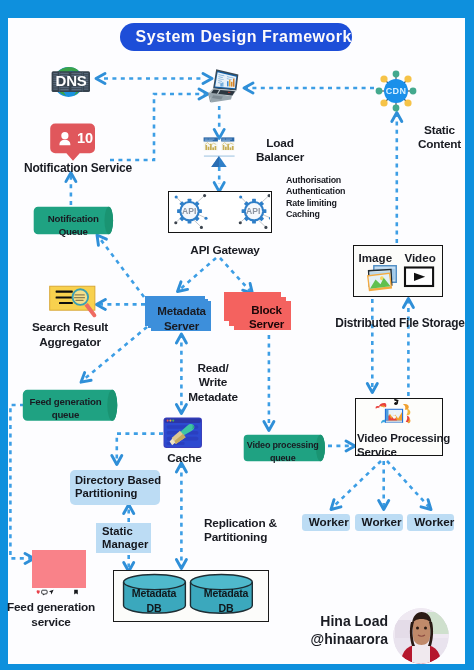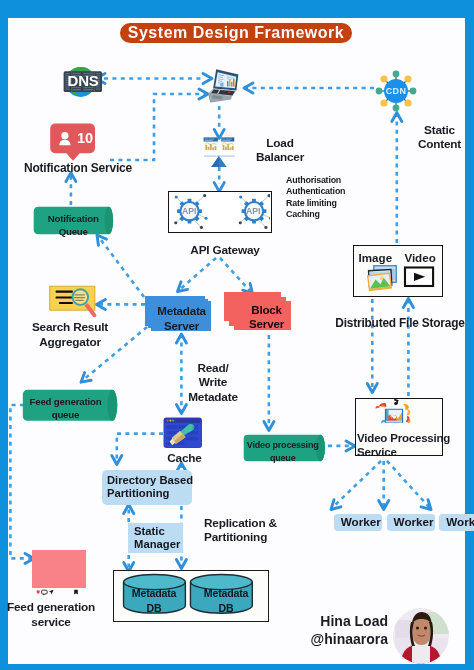--- a/index.html
+++ b/index.html
@@ -2,28 +2,28 @@
 <html><head>
 <meta charset="utf-8">
 <style>
   html,body{margin:0;padding:0;}
   body{width:474px;height:670px;overflow:hidden;background:#0e90dd;
        font-family:"Liberation Sans",sans-serif;}
   #canvas{position:absolute;left:0;top:0;width:474px;height:670px;}
   #board{position:absolute;left:8px;top:18px;width:457px;height:646px;background:#fdfdff;}
   .lbl{position:absolute;font-weight:bold;color:#191b22;text-align:center;line-height:1.18;
        white-space:pre-line;letter-spacing:-0.2px;}
-  #title-pill{position:absolute;left:120px;top:23px;width:232px;height:20px;border-radius:16px;
-    background:#c2410c;display:flex;align-items:center;justify-content:center;}
+  #title-pill{position:absolute;left:120px;top:23px;width:232px;height:28px;border-radius:16px;
+    background:#1d4ed8;display:flex;align-items:center;justify-content:flex-end;}
   #title-pill span{color:#fdfafb;font-size:16px;font-weight:bold;letter-spacing:0.52px;}
   svg.wires{position:absolute;left:0;top:0;width:474px;height:670px;overflow:visible;}
   .node{position:absolute;box-sizing:border-box;}
   
   .bluebox{background:#bcdcf4;color:#14161c;font-weight:bold;display:flex;align-items:center;
-    justify-content:center;text-align:center;line-height:1.2;margin-left:32px;}
+    justify-content:center;text-align:center;line-height:1.2;}
 </style>
 </head>
 <body>
 
 <div id="canvas">
   <div id="board"></div>
 
   <div id="title-pill">
     <span>System Design Framework</span>
   </div>
@@ -111,21 +111,21 @@
         <path d="M -9 -5 L 0 0 L -9 5" transform="translate(268.9,430.5) rotate(90)"></path>
         <path d="M -9 -5 L 0 0 L -9 5" transform="translate(355,445.9) rotate(0)"></path>
         <path d="M -9 -5 L 0 0 L -9 5" transform="translate(331,509.5) rotate(136)"></path>
         <path d="M -9 -5 L 0 0 L -9 5" transform="translate(383.7,509.5) rotate(90)"></path>
         <path d="M -9 -5 L 0 0 L -9 5" transform="translate(431,509.5) rotate(44)"></path>
       </g>
   </svg>
 
   <div id="nodes">
 
-    <div class="node" style="left:51px;top:64px;width:40px;height:36px;margin-left:12px;">
+    <div class="node" style="left:51px;top:64px;width:40px;height:36px;">
       <svg viewBox="0 0 40 36" style="width:40px;height:36px;display:block;overflow:visible;">
         <g>
           <circle cx="17.6" cy="17.9" r="15" fill="#1a92e0"></circle>
           <path d="M6.6 7.8 Q11 3.6 17.6 3.0 Q23.2 3.0 27.6 6.4 Q25.0 8.4 22.4 7.2 Q19.8 6.0 17.8 7.8 Q15.4 9.0 12.6 8.0 Q9.6 7.2 8.6 9.0 Q7.4 9.4 6.6 7.8Z" fill="#3aa34a"></path>
           <path d="M29.2 7.6 Q31.4 10.2 32.3 13.6 Q30.2 13.0 29.2 11.2 Q28.6 9.2 29.2 7.6Z" fill="#3aa34a"></path>
           <path d="M7.4 27.2 Q10.6 30.4 15.2 31.8 Q13.0 28.8 11.4 26.0 Q9.2 26.2 7.4 27.2Z" fill="#3aa34a"></path>
           <path d="M29.6 25.0 Q27.6 29.4 23.0 31.6 Q25.6 27.6 26.6 24.2 Q28.4 24.2 29.6 25.0Z" fill="#3aa34a"></path>
         </g>
         <g>
           <rect x="0.6" y="7.3" width="38.4" height="20.8" rx="1.6" fill="#36434e"></rect>

